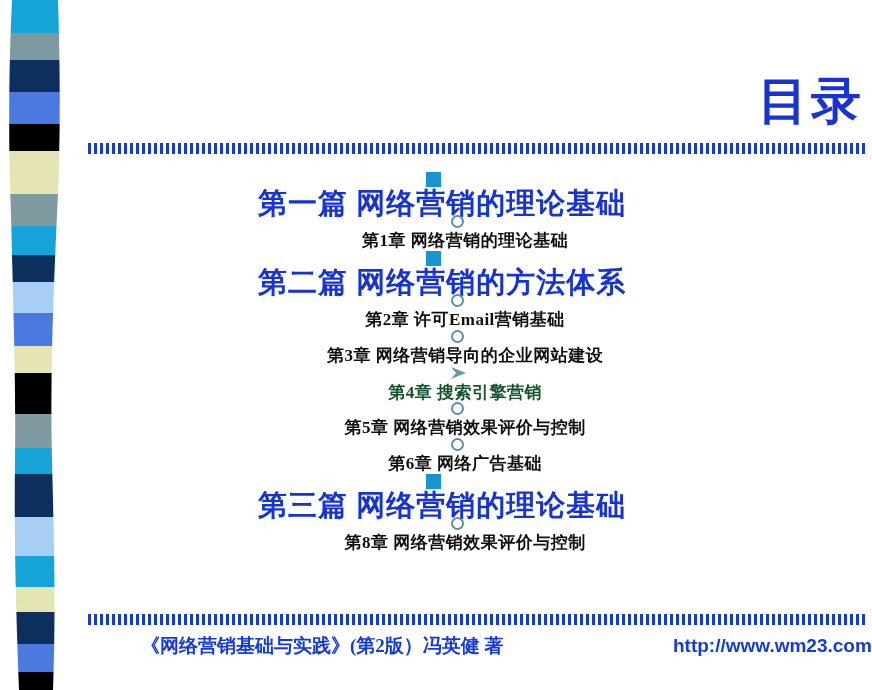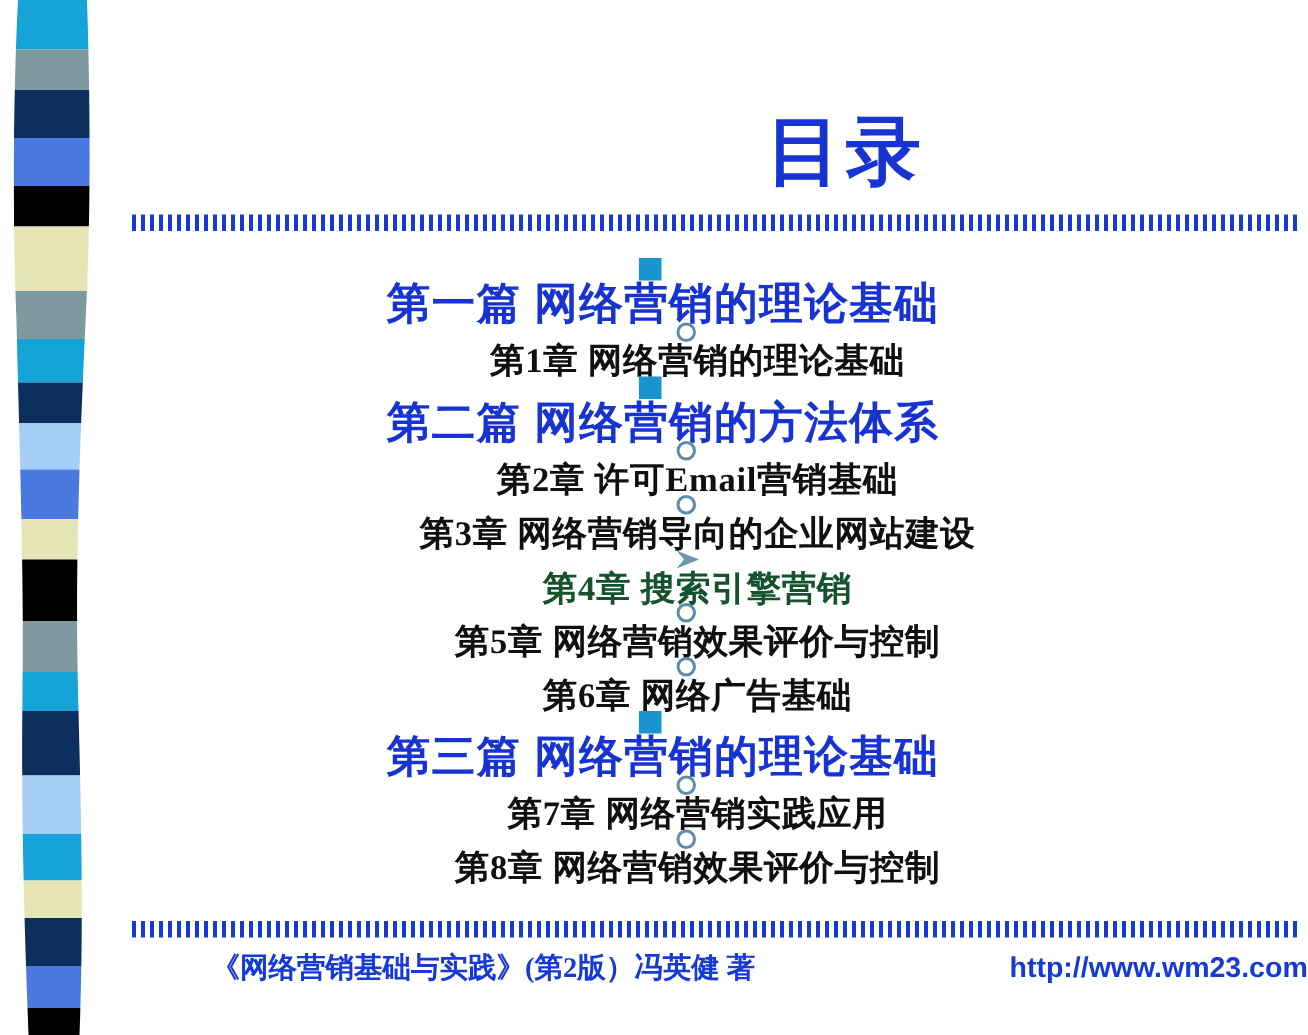--- a/index.html
+++ b/index.html
@@ -28,21 +28,21 @@
     height: 690px;
   }
   #side-stripe svg { display: block; }
 
   
   #title {
     position: absolute;
     right: 8px;
     top: 72px;
     width: 600px;
-    text-align: center;
+    text-align: right;
     font-family: "Liberation Serif", "DejaVu Serif", serif;
     font-size: 50px;
     line-height: 58px;
     font-weight: 700;
     color: #1733D2;
     letter-spacing: 3px;
   }
 
   
   .tick-rule {
@@ -114,21 +114,21 @@
   .row.level1 .label {
     font-family: "Liberation Serif", "DejaVu Serif", serif;
     font-size: 29px;
     line-height: 32px;
     font-weight: 700;
     color: #1733D2;
     letter-spacing: 1px;
   }
   .row.level2 .label {
     font-family: "Liberation Serif", "DejaVu Serif", serif;
-    font-size: 23px;
+    font-size: 17px;
     line-height: 26px;
     font-weight: 700;
     color: #101010;
     letter-spacing: 0.5px;
   }
   .row.level2.highlight .label {
     color: #14532d;
   }
 
   
@@ -251,24 +251,20 @@
     <div class="row level2">
       <span class="bullet circle"></span>
       <span class="label">第6章 网络广告基础</span>
     </div>
 
     <div class="row level1">
       <span class="bullet square"></span>
       <span class="label">第三篇 网络营销的理论基础</span>
     </div>
 
-    <div class="row level2">
-      <span class="bullet circle"></span>
-      <span class="label">第7章 网络营销实践应用</span>
-    </div>
 
     <div class="row level2">
       <span class="bullet circle"></span>
       <span class="label">第8章 网络营销效果评价与控制</span>
     </div>
 
   </div>
 
   <div id="rule-bot" class="tick-rule"></div>
 

